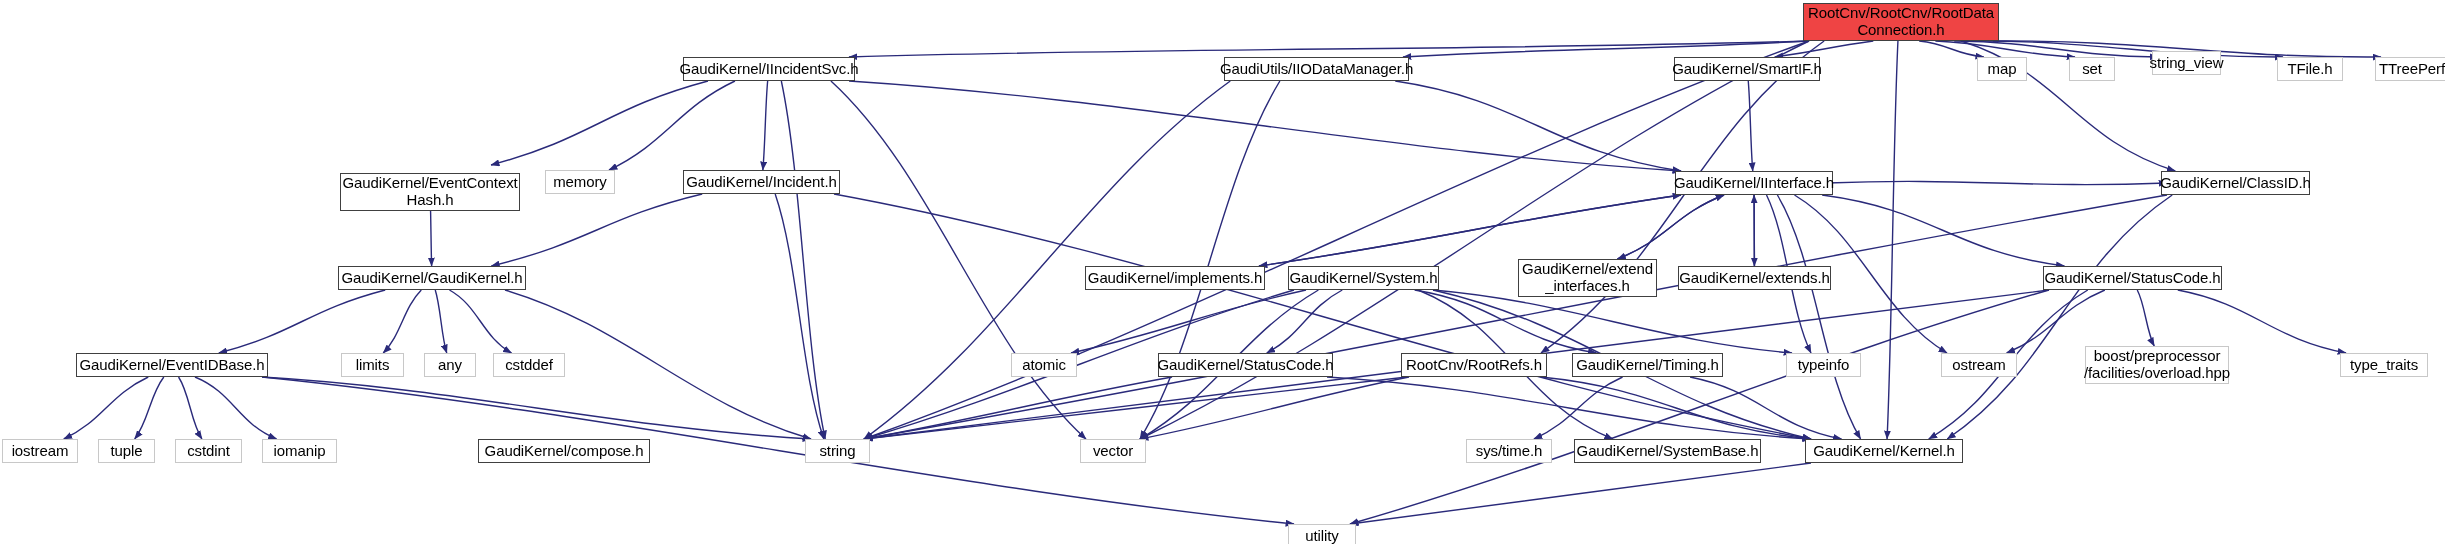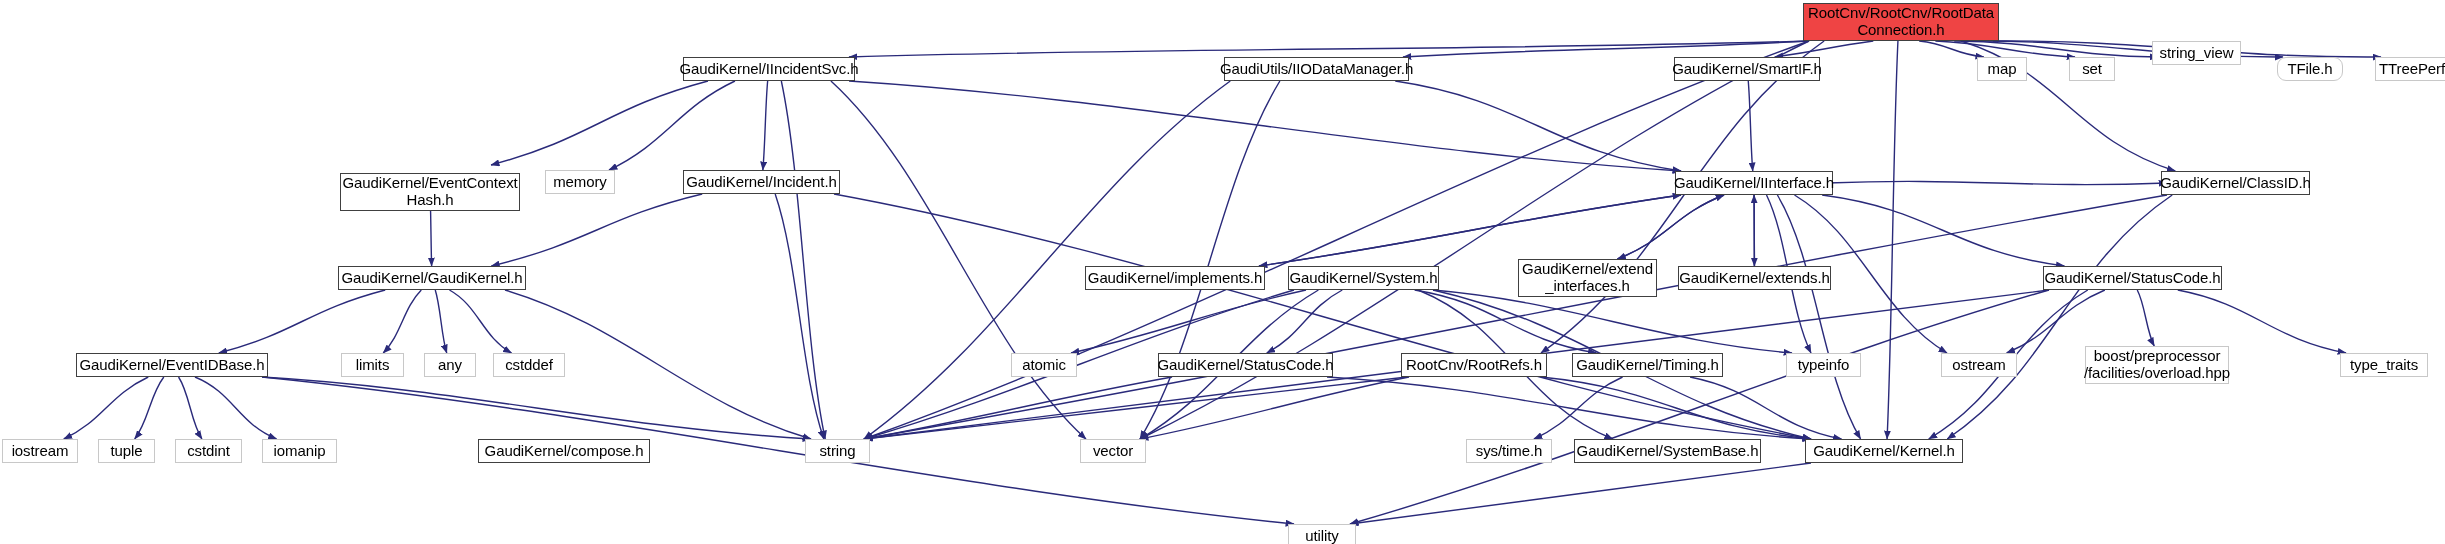--- a/index.html
+++ b/index.html
@@ -139,22 +139,22 @@
       </g>
   </svg>
   <div id="nodes-group">
       <div class="node root" style="left: 1803px; top: 3px; width: 196px; height: 38px; font-size: 15px;">RootCnv/RootCnv/RootData
 Connection.h</div>
       <div class="node proj" style="left: 683px; top: 57px; width: 172px; height: 24px;">GaudiKernel/IIncidentSvc.h</div>
       <div class="node proj" style="left: 1224px; top: 57px; width: 185px; height: 24px;">GaudiUtils/IIODataManager.h</div>
       <div class="node proj" style="left: 1674px; top: 57px; width: 146px; height: 24px;">GaudiKernel/SmartIF.h</div>
       <div class="node ext" style="left: 1977px; top: 57px; width: 50px; height: 24px;">map</div>
       <div class="node ext" style="left: 2069px; top: 57px; width: 46px; height: 24px;">set</div>
-      <div class="node ext" style="left: 2152px; top: 41px; width: 89px; height: 24px;">string_view</div>
-      <div class="node ext" style="left: 2277px; top: 57px; width: 66px; height: 24px; border-radius: 9px;">TFile.h</div>
+      <div class="node ext" style="left: 2152px; top: 51px; width: 69px; height: 24px;">string_view</div>
+      <div class="node ext" style="left: 2277px; top: 57px; width: 66px; height: 24px;">TFile.h</div>
       <div class="node ext" style="left: 2375px; top: 57px; width: 120px; height: 24px;">TTreePerfStats.h</div>
       <div class="node proj" style="left: 340px; top: 173px; width: 180px; height: 38px;">GaudiKernel/EventContext
 Hash.h</div>
       <div class="node ext" style="left: 545px; top: 170px; width: 70px; height: 24px;">memory</div>
       <div class="node proj" style="left: 683px; top: 170px; width: 157px; height: 24px;">GaudiKernel/Incident.h</div>
       <div class="node proj" style="left: 1675px; top: 171px; width: 158px; height: 24px;">GaudiKernel/IInterface.h</div>
       <div class="node proj" style="left: 2161px; top: 171px; width: 149px; height: 24px;">GaudiKernel/ClassID.h</div>
       <div class="node proj" style="left: 338px; top: 266px; width: 188px; height: 24px;">GaudiKernel/GaudiKernel.h</div>
       <div class="node proj" style="left: 1085px; top: 266px; width: 180px; height: 24px;">GaudiKernel/implements.h</div>
       <div class="node proj" style="left: 1288px; top: 266px; width: 151px; height: 24px;">GaudiKernel/System.h</div>

